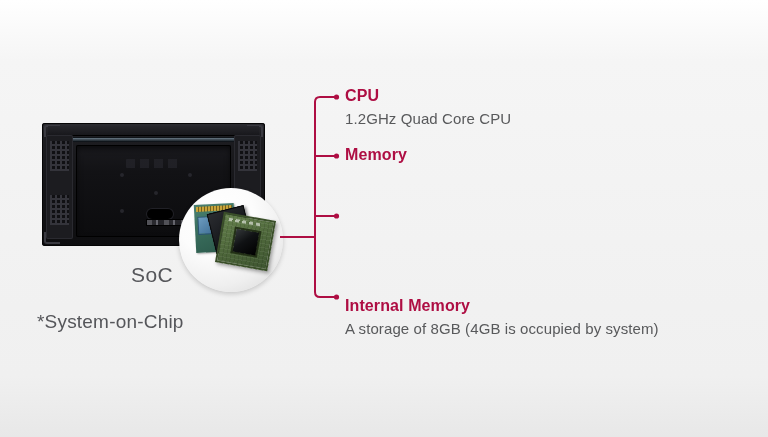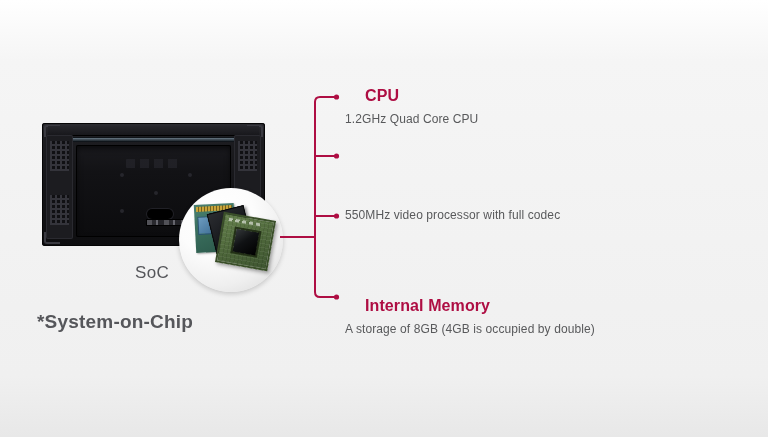--- a/index.html
+++ b/index.html
@@ -131,40 +131,40 @@
     box-shadow:0 0 0 2px rgba(28,40,16,.85);
   }
   .chip-green .marking{
     position:absolute;left:4px;top:3px;width:34px;height:3px;
     background:repeating-linear-gradient(90deg,rgba(255,255,255,.55) 0 4px,transparent 4px 7px);
   }
 
   
   .soc-label{
     position:absolute;left:124px;top:263px;width:56px;
-    text-align:center;font-size:17px;color:var(--label-text);letter-spacing:.3px;
+    text-align:center;font-size:21px;color:var(--label-text);letter-spacing:.3px;
   }
   .footnote{
     position:absolute;left:37px;top:311px;
-    font-size:19px;color:var(--label-text);letter-spacing:.2px;font-weight:bold;
+    font-size:19px;color:var(--label-text);letter-spacing:.2px;
   }
 
   
   .bracket{position:absolute;left:278px;top:86px;color:var(--accent);}
 
   
   .spec{position:absolute;left:345px;}
   .spec-title{
     font-size:16px;font-weight:bold;color:var(--accent);
     line-height:20px;letter-spacing:.1px;
   }
   .spec-line{
-    font-size:12px;color:var(--body-text);line-height:20px;letter-spacing:.1px;
-  }
-  .spec-title{margin-bottom:3px;margin-left:20px;}
+    font-size:15px;color:var(--body-text);line-height:20px;letter-spacing:.1px;
+  }
+  .spec-title{margin-bottom:3px;}
   .spec-cpu{top:86px;}
   .spec-memory{top:145px;}
   .spec-gpu{top:205px;}
   .spec-internal{top:296px;}
 </style>
 </head>
 <body>
 
 <div class="stage">
 
@@ -208,24 +208,24 @@
     <circle cx="58.5" cy="130" r="2.6" fill="currentColor"></circle>
     <circle cx="58.5" cy="211" r="2.6" fill="currentColor"></circle>
   </svg>
 
   <div class="spec spec-cpu">
     <div class="spec-title">CPU</div>
     <div class="spec-line">1.2GHz Quad Core CPU</div>
   </div>
 
   <div class="spec spec-memory">
+    <div class="spec-title">Memory</div>
   </div>
 
   <div class="spec spec-gpu">
-    <div class="spec-line">550MHz video processor with full codec</div>
   </div>
 
   <div class="spec spec-internal">
     <div class="spec-title">Internal Memory</div>
-    <div class="spec-line">A storage of 8GB (4GB is occupied by double)</div>
+    <div class="spec-line">A storage of 8GB (4GB is occupied by system)</div>
   </div>
 
 </div>
 
 </body></html>

